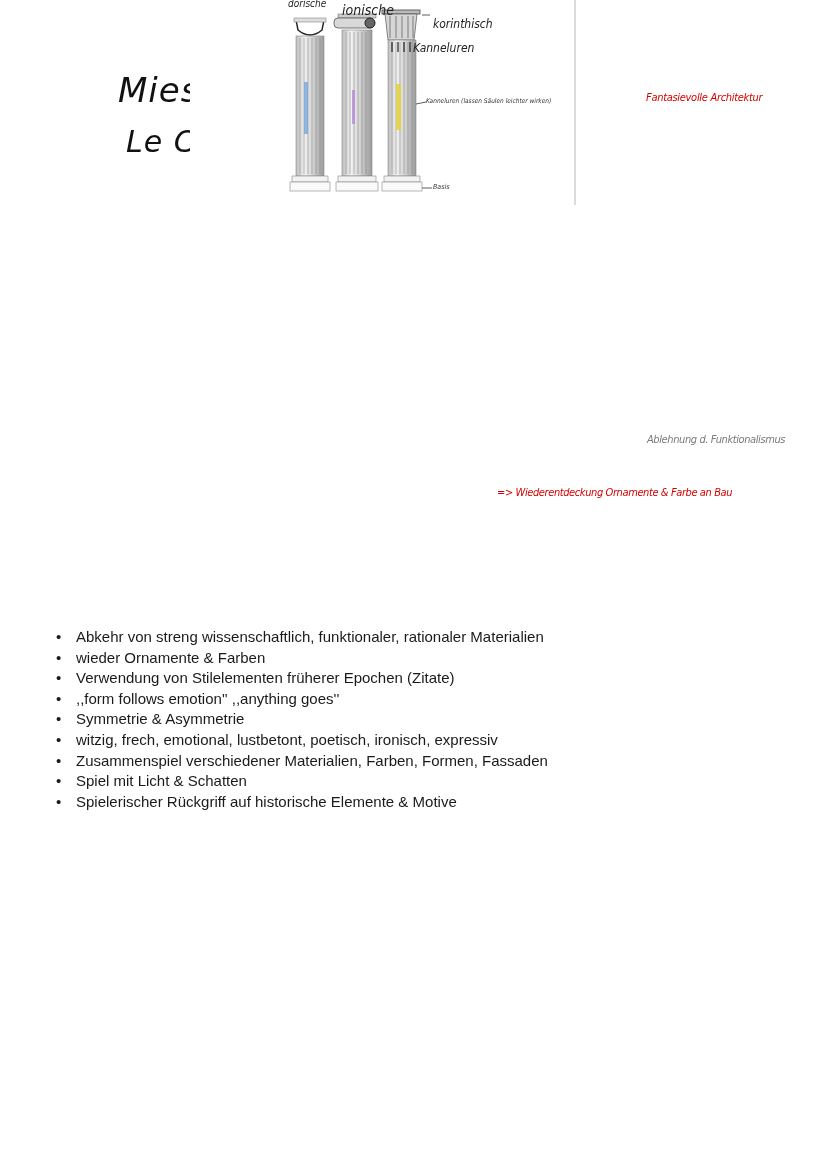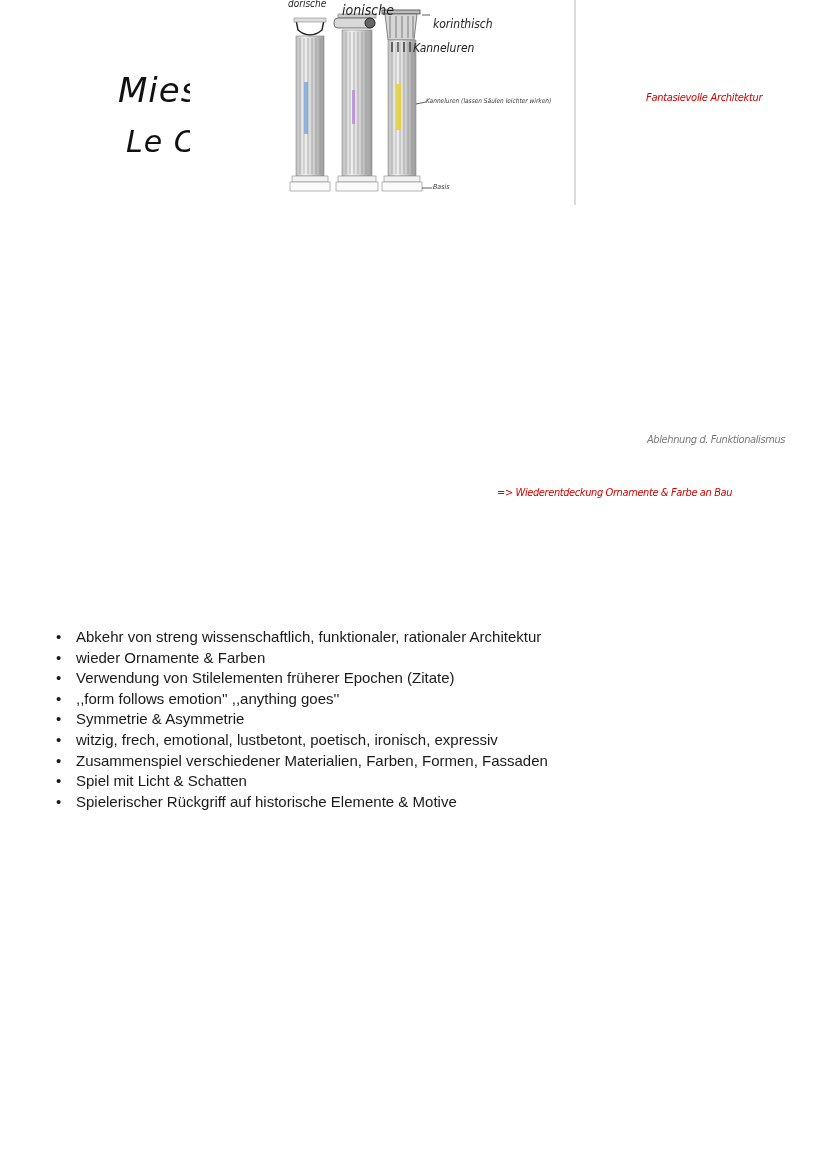--- a/index.html
+++ b/index.html
@@ -109,21 +109,21 @@
 <div class="abs hand-small" style="left:426px; top:97px; font-size:6.5px; color:#333;">Kanneluren (lassen Säulen leichter wirken)</div>
 <div class="abs hand-small" style="left:433px; top:183px; font-size:7px; color:#333;">Basis</div>
 
 <div class="vline"></div>
 
 <div class="abs hand-small red" style="left:646px; top:91px; font-size:11px; letter-spacing:-0.3px;">Fantasievolle Architektur</div>
 <div class="abs hand-small gray" style="left:630px; top:433px; font-size:11px; letter-spacing:-0.4px;margin-left:17px;">Ablehnung d. Funktionalismus</div>
 <div class="abs hand-small red" style="left:497px; top:486px; font-size:11px; letter-spacing:-0.4px;">=&gt; Wiederentdeckung Ornamente &amp; Farbe an Bau</div>
 
 <ul class="bullets">
-  <li> Abkehr von streng wissenschaftlich, funktionaler, rationaler Architektur</li>
+  <li> Abkehr von streng wissenschaftlich, funktionaler, rationaler Materialien</li>
   <li>wieder Ornamente &amp; Farben</li>
   <li>Verwendung von Stilelementen früherer Epochen (Zitate)</li>
   <li>,,form follows emotion'' ,,anything goes''</li>
   <li>Symmetrie &amp; Asymmetrie</li>
   <li>witzig, frech, emotional, lustbetont, poetisch, ironisch, expressiv</li>
   <li>Zusammenspiel verschiedener Materialien, Farben, Formen, Fassaden</li>
   <li>Spiel mit Licht &amp; Schatten</li>
   <li>Spielerischer Rückgriff auf historische Elemente &amp; Motive</li>
 </ul>
 

